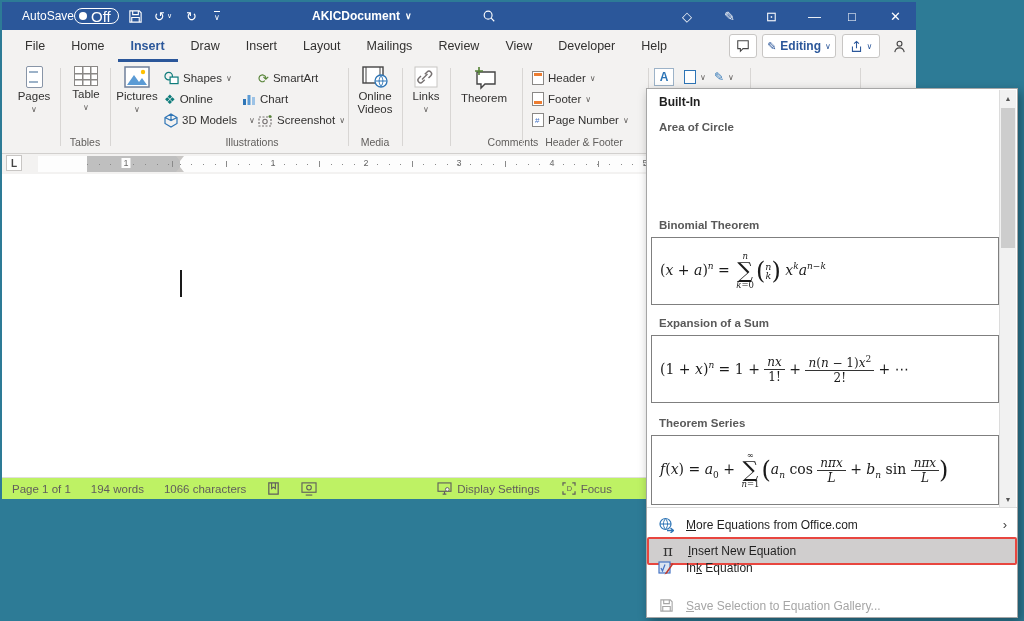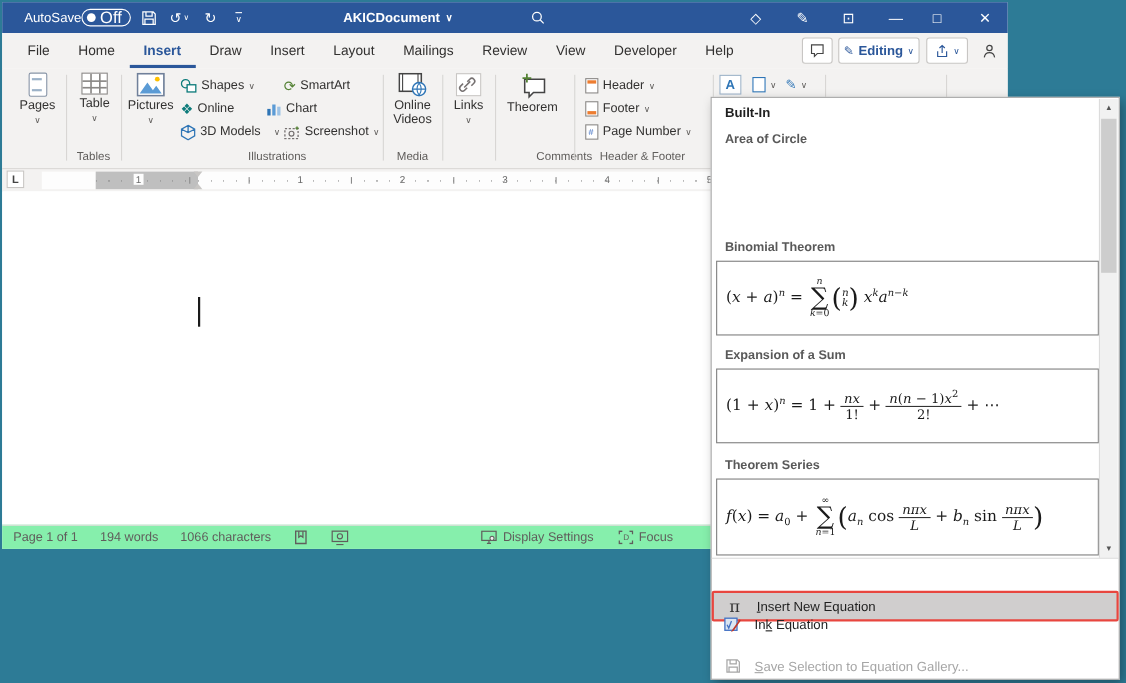--- a/index.html
+++ b/index.html
@@ -76,21 +76,21 @@
   .dotcol { position:absolute; left:9px; top:4px; width:1px; height:288px;
             background:repeating-linear-gradient(to bottom,#8a8a8a 0 1px,transparent 1px 11.6px); }
   .vnum { position:absolute; left:2px; font-size:9px; color:#6a6a6a; transform:rotate(-90deg); background:#fdfdfd; }
   .vtick { position:absolute; left:6px; width:6px; height:1px; background:#8a8a8a; }
 
   
   .docarea { position:absolute; left:0; top:172px; width:914px; height:303px; background:#fff; }
   .cursor { position:absolute; left:178px; top:96px; width:1.5px; height:27px; background:#1a1a1a; }
 
   
-  .statusbar { position:absolute; left:0; top:475px; width:914px; height:22px; background:#86efac;
+  .statusbar { position:absolute; left:0; top:475px; width:914px; height:22px; background:#bef264;
                border-top:1px solid #e1dfdd; display:flex; align-items:center; font-size:11.5px;
                color:#605e5c; padding:0 10px; gap:20px; }
   .sb-right { margin-left:auto; display:flex; gap:22px; align-items:center; padding-right:294px; }
   .sb-ic { display:flex; align-items:center; gap:5px; }
 
   
   .eqbtn { position:absolute; left:764px; top:64px; width:86px; height:24px; background:#c8c6c4;
            border:1px solid #979593; display:flex; align-items:center; justify-content:center; gap:5px;
            font-size:11.5px; color:#323130; }
   .eqbtn .pi { font-family:"DejaVu Serif",serif; font-size:14px; }
@@ -490,20 +490,31 @@
   </div>
 
   <div class="g-scroll">
     <div class="sc-btn" style="top:0;">▲</div>
     <div class="sc-thumb"></div>
     <div class="sc-btn" style="bottom:0;">▼</div>
   </div>
 
   <div class="p-sep"></div>
 
+  <div class="menuitem" style="top:422px;">
+    <span class="mi-icon">
+      <svg width="16" height="16" viewBox="0 0 16 16">
+          <circle cx="7.5" cy="7" r="5.5" fill="none" stroke="#2e75b6" stroke-width="1.2"></circle>
+          <path d="M2 7h11 M7.5 1.5c-2.8 3.5-2.8 7.5 0 11 2.8-3.5 2.8-7.5 0-11z" fill="none" stroke="#2e75b6" stroke-width="1"></path>
+          <path d="M9 13.5h6 M12.5 11l3 2.5-3 2.5" fill="none" stroke="#2e75b6" stroke-width="1.3"></path>
+        </svg>
+    </span>
+    <span class="mi-label"><span></span><span class="ukey">M</span><span>ore Equations from Office.com</span></span>
+    <span class="mi-sub">›</span>
+  </div>
 
   <div class="menuitem hl" style="top:448px;">
     <span class="mi-icon">
         <span class="pi-menu">π</span>
       </span>
     <span class="mi-label"><span></span><span class="ukey">I</span><span>nsert New Equation</span></span>
   </div>
 
   <div class="menuitem" style="top:465px;">
     <span class="mi-icon">

